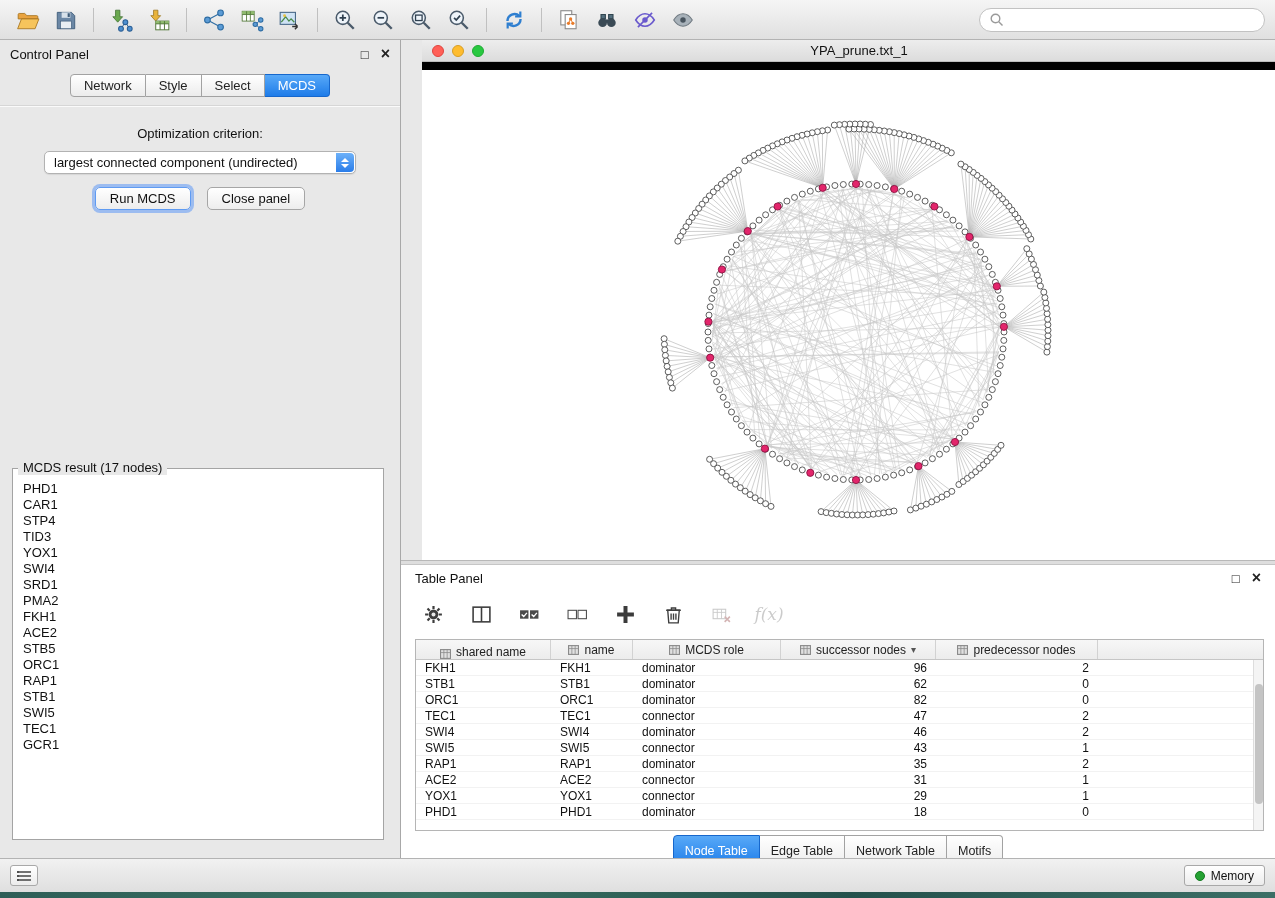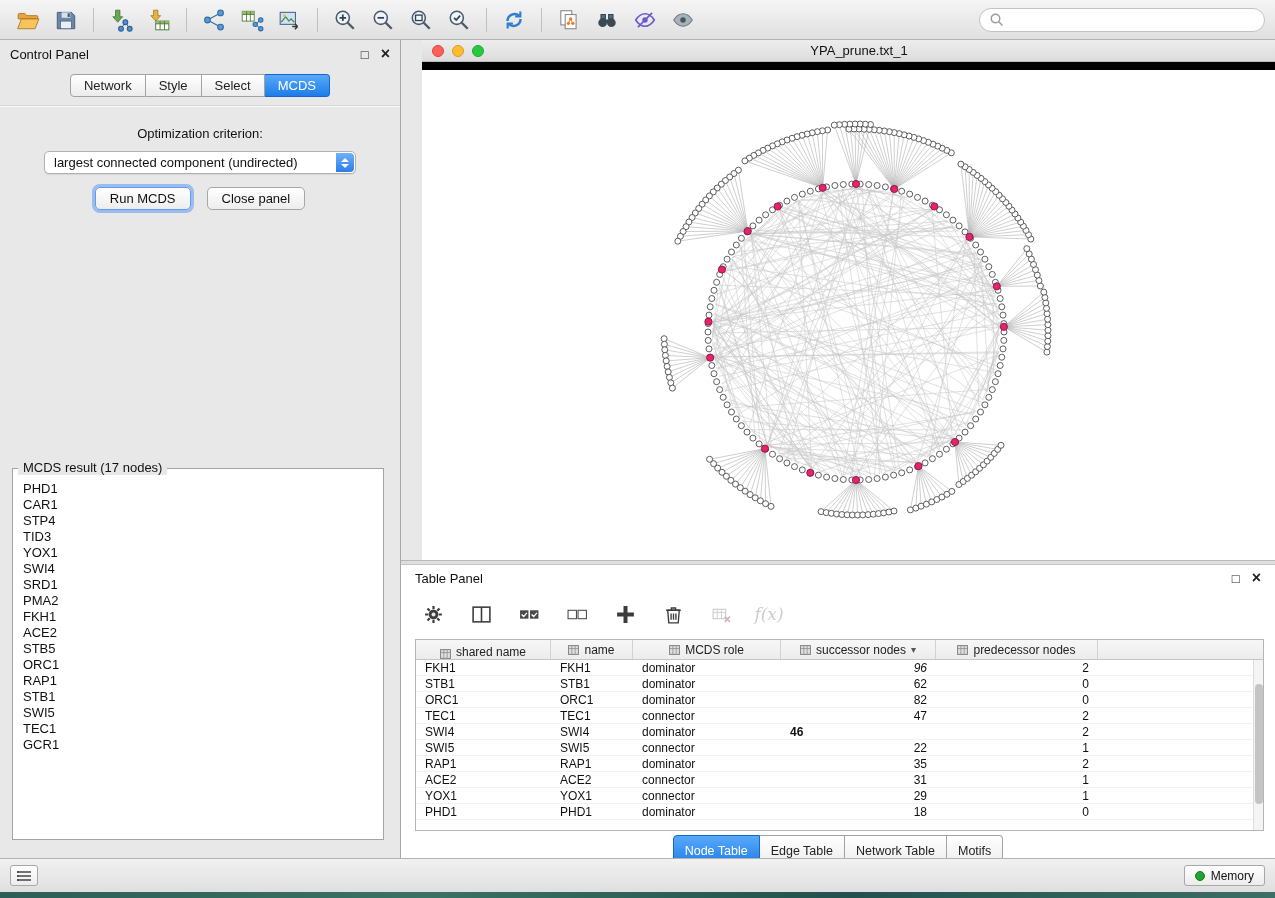--- a/index.html
+++ b/index.html
@@ -1109,21 +1109,21 @@
             </svg>
             <span>predecessor nodes</span>
           </div>
           <div class="th filler"></div>
         </div>
       <div class="tbody">
           <div class="tr">
             <div class="td" style="width: 135px; text-align: left;">FKH1</div>
             <div class="td" style="width: 82px; text-align: left;">FKH1</div>
             <div class="td" style="width: 148px; text-align: left;">dominator</div>
-            <div class="td" style="width: 155px; text-align: right; font-style: italic;">96</div>
+            <div class="td" style="width: 155px; text-align: right;">96</div>
             <div class="td" style="width: 162px; text-align: right;">2</div>
           </div>
           <div class="tr">
             <div class="td" style="width: 135px; text-align: left;">STB1</div>
             <div class="td" style="width: 82px; text-align: left;">STB1</div>
             <div class="td" style="width: 148px; text-align: left;">dominator</div>
             <div class="td" style="width: 155px; text-align: right;">62</div>
             <div class="td" style="width: 162px; text-align: right;">0</div>
           </div>
           <div class="tr">
@@ -1137,28 +1137,28 @@
             <div class="td" style="width: 135px; text-align: left;">TEC1</div>
             <div class="td" style="width: 82px; text-align: left;">TEC1</div>
             <div class="td" style="width: 148px; text-align: left;">connector</div>
             <div class="td" style="width: 155px; text-align: right;">47</div>
             <div class="td" style="width: 162px; text-align: right;">2</div>
           </div>
           <div class="tr">
             <div class="td" style="width: 135px; text-align: left;">SWI4</div>
             <div class="td" style="width: 82px; text-align: left;">SWI4</div>
             <div class="td" style="width: 148px; text-align: left;">dominator</div>
-            <div class="td" style="width: 155px;  font-weight: bold;">46</div>
+            <div class="td" style="width: 155px; text-align: right;">46</div>
             <div class="td" style="width: 162px; text-align: right;">2</div>
           </div>
           <div class="tr">
             <div class="td" style="width: 135px; text-align: left;">SWI5</div>
             <div class="td" style="width: 82px; text-align: left;">SWI5</div>
             <div class="td" style="width: 148px; text-align: left;">connector</div>
-            <div class="td" style="width: 155px; text-align: right;">22</div>
+            <div class="td" style="width: 155px; text-align: right;">43</div>
             <div class="td" style="width: 162px; text-align: right;">1</div>
           </div>
           <div class="tr">
             <div class="td" style="width: 135px; text-align: left;">RAP1</div>
             <div class="td" style="width: 82px; text-align: left;">RAP1</div>
             <div class="td" style="width: 148px; text-align: left;">dominator</div>
             <div class="td" style="width: 155px; text-align: right;">35</div>
             <div class="td" style="width: 162px; text-align: right;">2</div>
           </div>
           <div class="tr">

